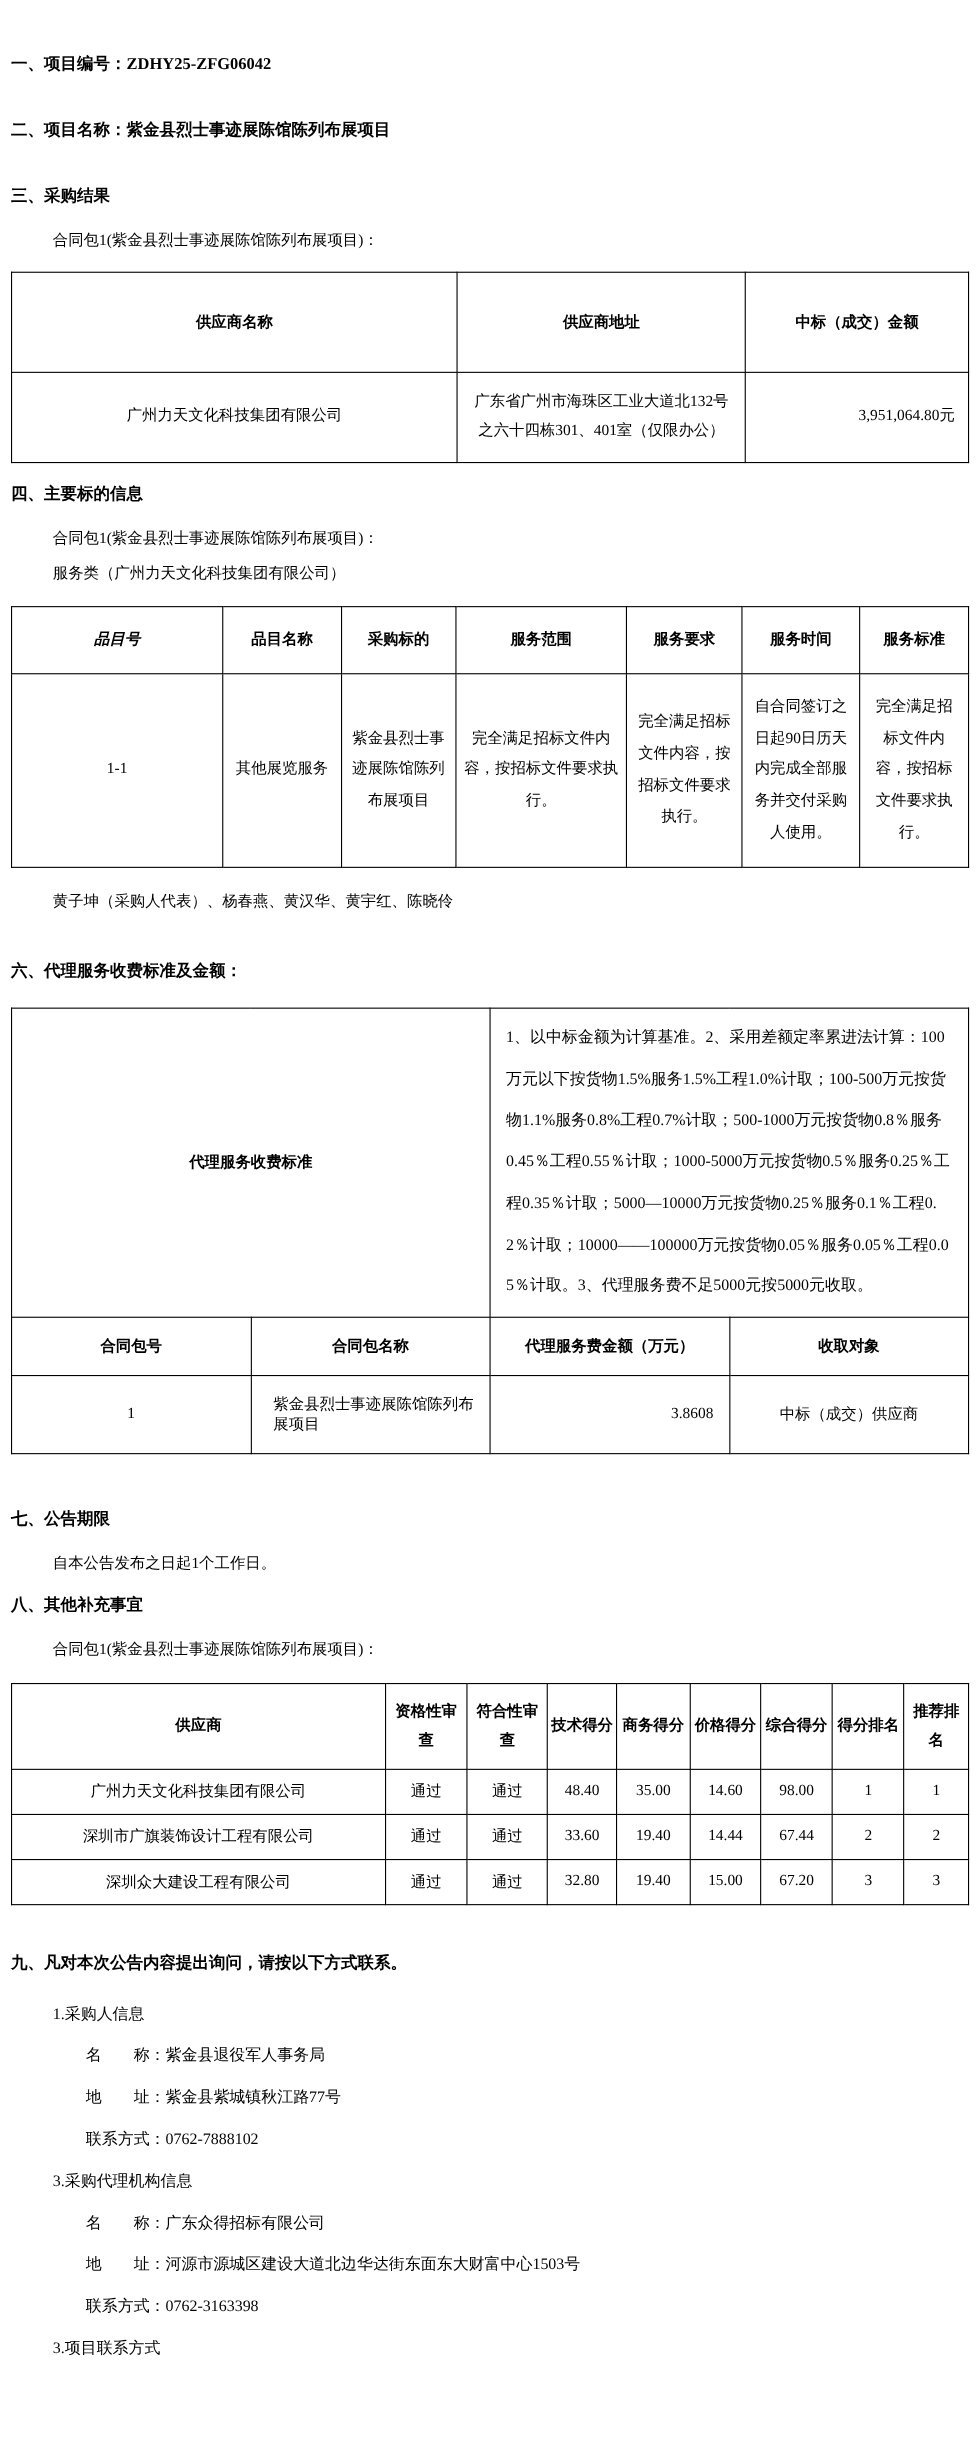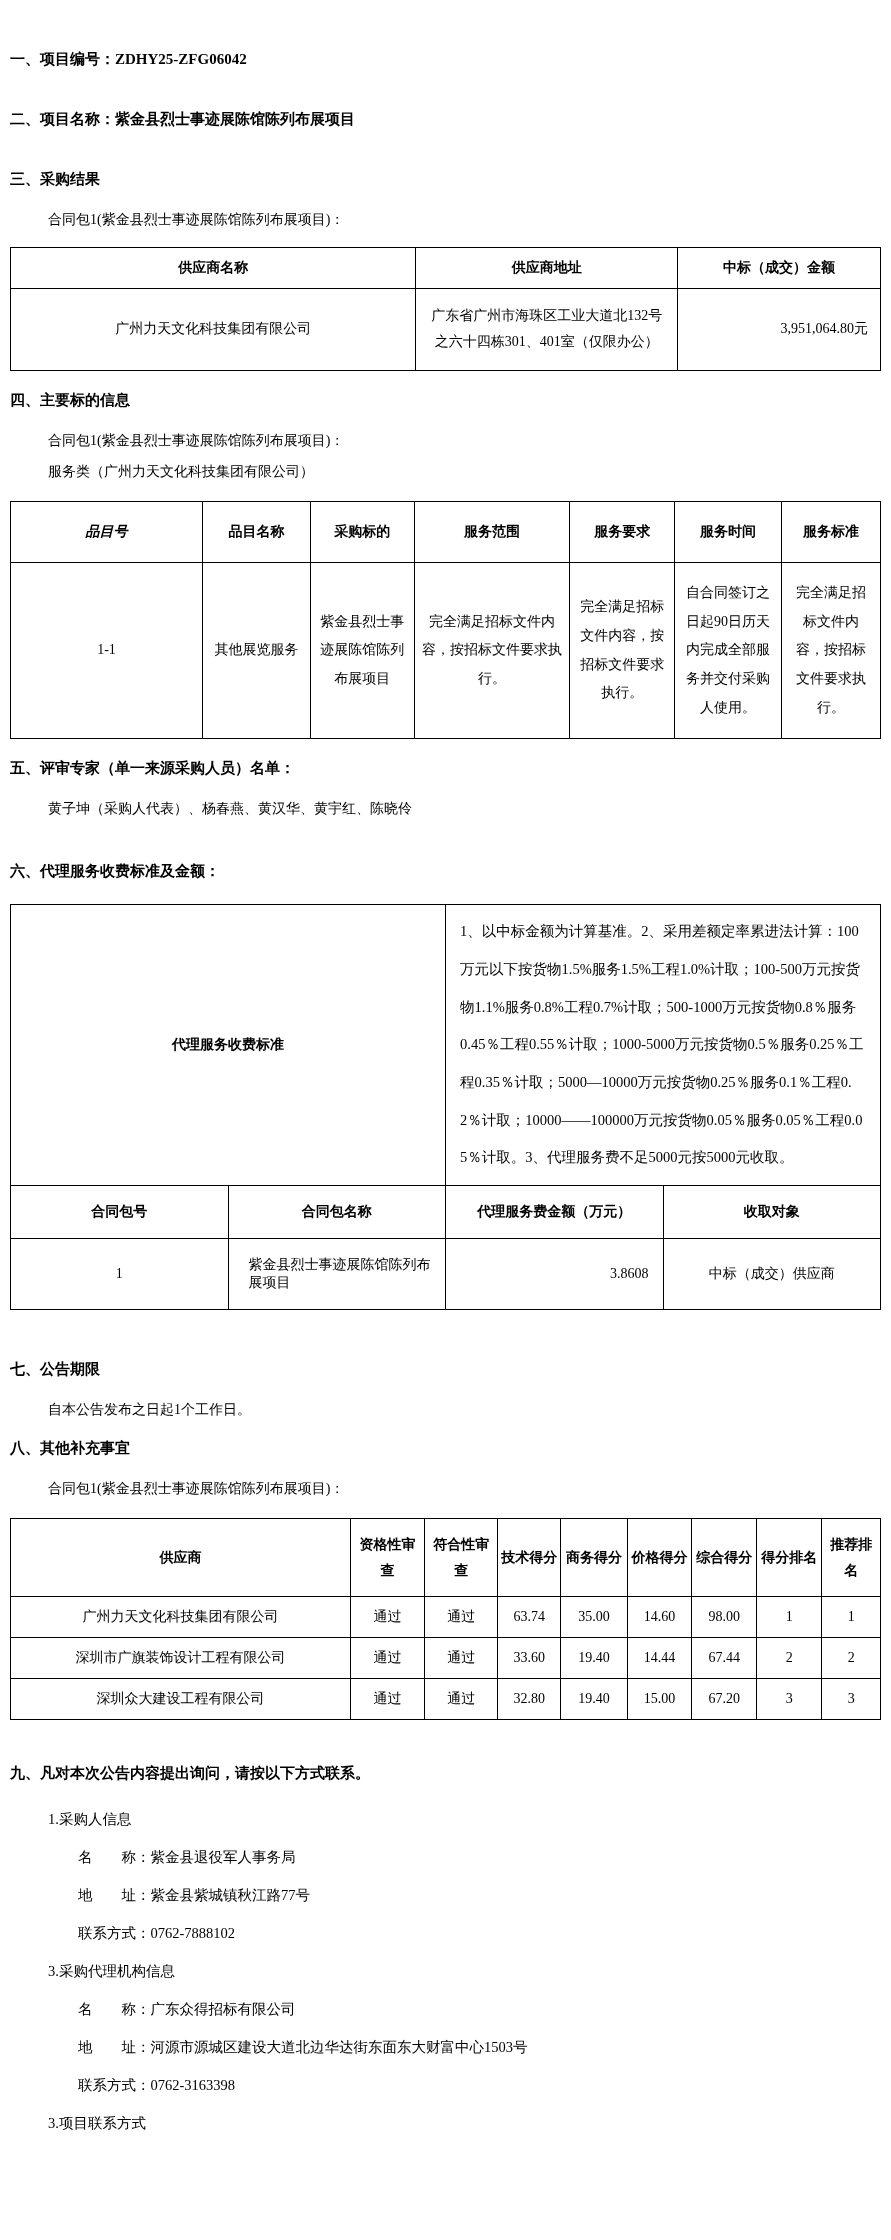--- a/index.html
+++ b/index.html
@@ -14,21 +14,21 @@
   .ind1{padding-left:38px;}
   .ind2{padding-left:68px;}
   .mt8{margin-top:8px;}  .mt14{margin-top:14px;} .mt18{margin-top:18px;}
   .mt20{margin-top:20px;} .mt24{margin-top:24px;} .mt26{margin-top:24px;} .mt42{margin-top:42px;} .mt44{margin-top:44px;}
   .mt48{margin-top:20px;} .mt50{margin-top:50px;}
   table{border-collapse:collapse;width:871px;table-layout:fixed;}
   th,td{border:1px solid #000;font-size:14px;word-break:break-all;}
   th{font-weight:bold;text-align:center;}
   td{text-align:center;}
   
-  .t1 th{padding:11px 4px;}
+  .t1 th{padding:36px 4px;}
   .t1 td{padding:14px 8px;line-height:1.9;}
   .t1 .c0{width:47%;} .t1 .c1{width:30%;} .t1 .c2{width:23%;}
   .t1 .money{text-align:right;padding-right:12px;}
   
   .t2 th{padding:19px 3px;line-height:1.6;}
   .t2 td{padding:16px 7px;line-height:2.05;}
   .t2 .c0{width:22.5%;font-style:italic;} .t2 .c1{width:12.3%;} .t2 .c2{width:11.8%;}
   .t2 .c3{width:18.1%;} .t2 .c4{width:11.9%;} .t2 .c5{width:12.2%;text-align:center;}
   .t2 .c6{width:11.2%;}
   
@@ -96,21 +96,20 @@
       <td>其他展览服务</td>
       <td>紫金县烈士事迹展陈馆陈列布展项目</td>
       <td>完全满足招标文件内容，按招标文件要求执行。</td>
       <td>完全满足招标文件内容，按招标文件要求执行。</td>
       <td>自合同签订之日起90日历天内完成全部服务并交付采购人使用。</td>
       <td>完全满足招标文件内容，按招标文件要求执行。</td>
     </tr>
   </tbody>
     </table>
 
-  <div class="h mt48">五、评审专家（单一来源采购人员）名单：</div>
   <div class="line ind1 mt26">黄子坤（采购人代表）、杨春燕、黄汉华、黄宇红、陈晓伶</div>
 
   <div class="h mt44">六、代理服务收费标准及金额：</div>
 
   <table class="t3 mt24">
     <tbody>
         <tr>
       <td colspan="2" class="feelabel">代理服务收费标准</td>
       <td colspan="2" class="feetext">1、以中标金额为计算基准。2、采用差额定率累进法计算：100万元以下按货物1.5%服务1.5%工程1.0%计取；100-500万元按货物1.1%服务0.8%工程0.7%计取；500-1000万元按货物0.8％服务0.45％工程0.55％计取；1000-5000万元按货物0.5％服务0.25％工程0.35％计取；5000—10000万元按货物0.25％服务0.1％工程0.2％计取；10000——100000万元按货物0.05％服务0.05％工程0.05％计取。3、代理服务费不足5000元按5000元收取。</td>
     </tr>
@@ -145,21 +144,21 @@
       <th class="c4">商务得分</th>
       <th class="c5">价格得分</th>
       <th class="c6">综合得分</th>
       <th class="c7">得分排名</th>
       <th class="c8">推荐排名</th>
     </tr>
     <tr>
       <td>广州力天文化科技集团有限公司</td>
       <td>通过</td>
       <td>通过</td>
-      <td>63.74</td>
+      <td>48.40</td>
       <td>35.00</td>
       <td>14.60</td>
       <td>98.00</td>
       <td>1</td>
       <td>1</td>
     </tr>
     <tr>
       <td>深圳市广旗装饰设计工程有限公司</td>
       <td>通过</td>
       <td>通过</td>

